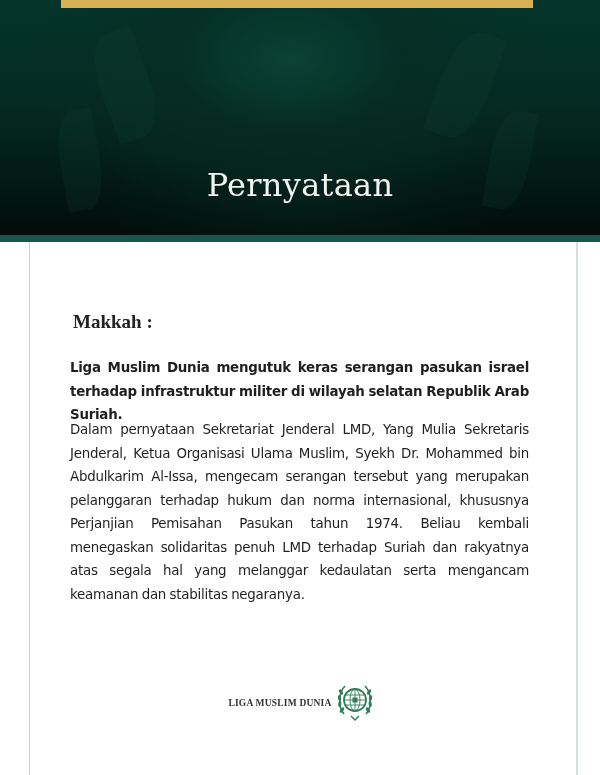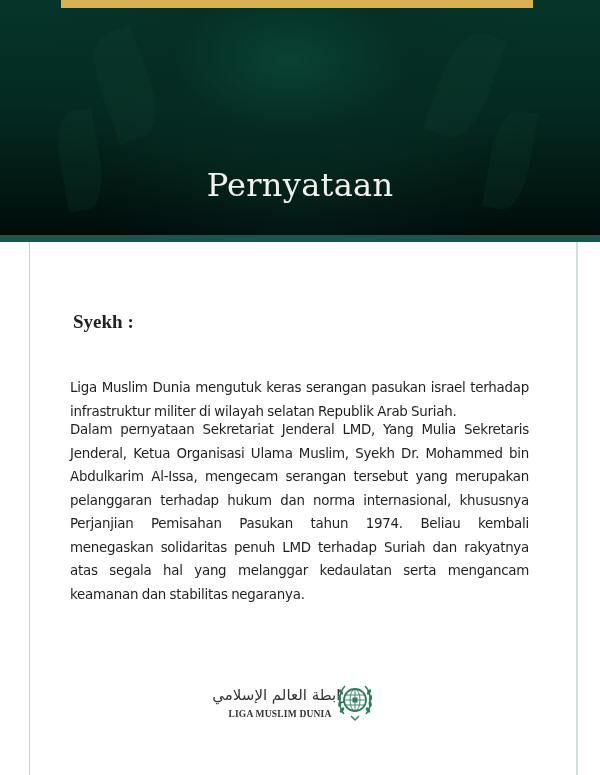--- a/index.html
+++ b/index.html
@@ -36,21 +36,21 @@
     }
     .location {
       position: absolute; left: 73px; top: 311px;
       font-family: "Liberation Serif", serif; font-weight: bold; font-size: 19px; color: #222;
     }
     .para {
       position: absolute; left: 70px; width: 459px;
       font-family: "DejaVu Sans", sans-serif; font-size: 13.4px; line-height: 23.5px;
       color: #1f1f1f; text-align: justify; letter-spacing: -0.25px; word-spacing: -0.5px;
     }
-    .para1 { top: 376px; }
+    .para1 { top: 356px; font-weight: bold; }
     .para2 { top: 418px; }
 
     .logo {
       position: absolute; left: 229px; top: 676px; width: 145px; height: 50px;
       display: flex; align-items: center;
     }
     .logo-text { display: flex; flex-direction: column; align-items: center; width: 102px; }
     .logo-arabic {
       font-family: "DejaVu Sans", sans-serif; font-size: 15px; color: #333; line-height: 22px;
       direction: rtl; white-space: nowrap;
@@ -69,28 +69,27 @@
   <div class="leaf" style="left:60px;top:110px;width:40px;height:100px;transform:rotate(-10deg);"></div>
   <div class="leaf" style="left:440px;top:30px;width:50px;height:110px;transform:rotate(20deg);"></div>
   <div class="leaf" style="left:490px;top:110px;width:40px;height:100px;transform:rotate(10deg);"></div>
   <div class="gold-bar"></div>
   <div class="header-title">Pernyataan</div>
 </div>
 <div class="teal-bar"></div>
 
 <div class="content-frame"></div>
 
-<div class="location">Syekh :</div>
+<div class="location">Makkah :</div>
 
 <p class="para para1">Liga Muslim Dunia mengutuk keras serangan pasukan israel terhadap infrastruktur militer di wilayah selatan Republik Arab Suriah.</p>
 <p class="para para2">Dalam pernyataan Sekretariat Jenderal LMD, Yang Mulia Sekretaris Jenderal, Ketua Organisasi Ulama Muslim, Syekh Dr. Mohammed bin Abdulkarim Al-Issa, mengecam serangan tersebut yang merupakan pelanggaran terhadap hukum dan norma internasional, khususnya Perjanjian Pemisahan Pasukan tahun 1974. Beliau kembali menegaskan solidaritas penuh LMD terhadap Suriah dan rakyatnya atas segala hal yang melanggar kedaulatan serta mengancam keamanan dan stabilitas negaranya.</p>
 
 <div class="logo">
   <div class="logo-text">
-    <span class="logo-arabic">رابطة العالم الإسلامي</span>
     <span class="logo-latin">LIGA MUSLIM DUNIA</span>
   </div>
   <svg class="logo-emblem" viewBox="0 0 38 42">
     <g fill="none" stroke="#2e7d5b" stroke-width="1.6">
       <path d="M8 34 C2 27 2 13 9 6"></path>
       <path d="M30 34 C36 27 36 13 29 6"></path>
     </g>
     <g fill="#2e7d5b">
       <ellipse cx="5" cy="12" rx="1.6" ry="3" transform="rotate(-30 5 12)"></ellipse>
       <ellipse cx="3.5" cy="18" rx="1.6" ry="3" transform="rotate(-10 3.5 18)"></ellipse>

